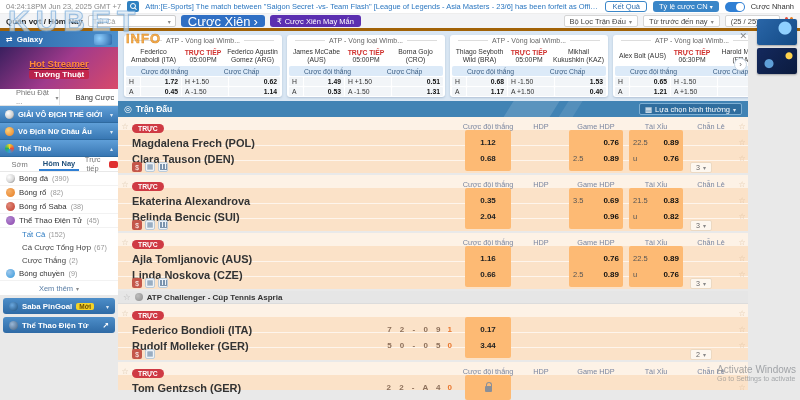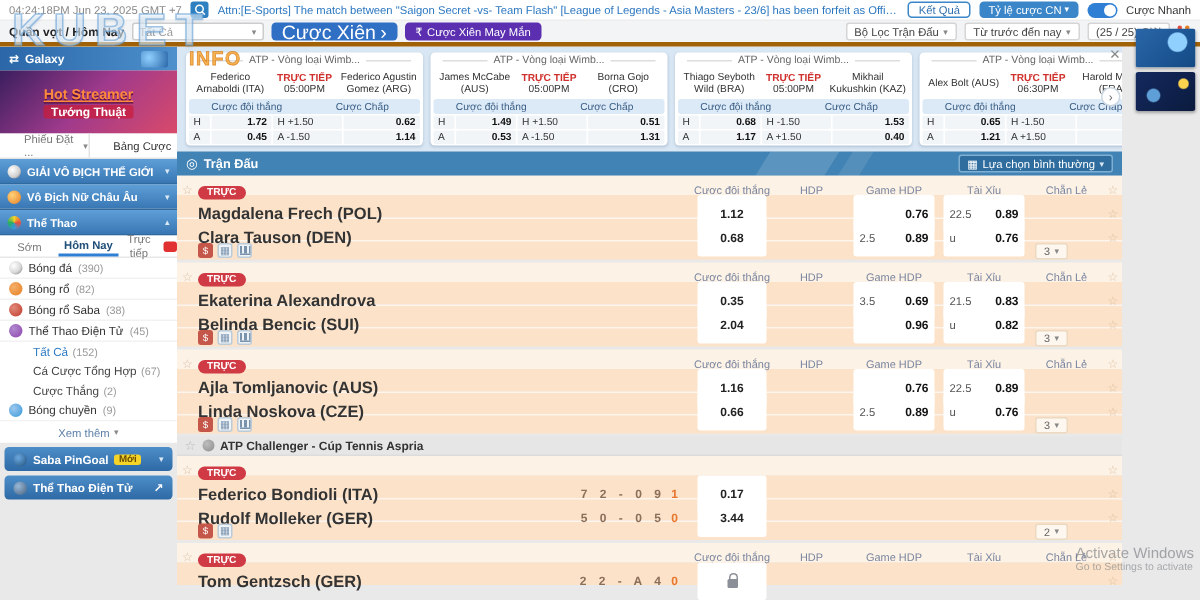--- a/index.html
+++ b/index.html
@@ -113,21 +113,21 @@
   .star-l { text-align:center; color:#d8c2a8; font-size:8px; }
   .star-r { text-align:center; color:#d8b896; font-size:8px; opacity:.85; }
   .live { display:inline-block; background:#cf3a44; color:#fff; font-size:6.8px; font-weight:bold; border-radius:6px; padding:1px 6px; }
   .colh { text-align:center; font-size:7.3px; color:#7a86a0; }
   .pname { font-size:11px; font-weight:bold; color:#333; white-space:nowrap; overflow:hidden; text-overflow:ellipsis; }
   .score-c { display:flex; align-items:center; justify-content:flex-end; gap:4px; padding-right:8px; }
   .sdot { width:4px; height:4px; border-radius:50%; background:#e8873a; }
   .sc { font-size:8px; font-weight:bold; color:#8c6f5a; letter-spacing:3px; white-space:nowrap; }
   .sc.last { color:#e8762d; letter-spacing:0; }
   .cellc { display:flex; justify-content:center; }
-  .obox { height:25px; min-width:46px; background:#ffffff; border-radius:2px; display:flex; align-items:center; justify-content:center; font-size:8px; font-weight:bold; color:#222; }
+  .obox { height:25px; min-width:46px; background:#fdba74; border-radius:2px; display:flex; align-items:center; justify-content:center; font-size:8px; font-weight:bold; color:#222; }
   .obox.split { min-width:54px; justify-content:space-between; padding:0 4px; }
   .obox.split i { font-style:normal; font-weight:normal; color:#555; font-size:7.5px; }
   .obox.split b { font-weight:bold; color:#111; }
   .mfoot { height:13px; background:#fbe2c8; border-top:1px solid rgba(255,255,255,.65); display:flex; align-items:center; gap:3px; padding:0 36px 0 14px; }
   .ficon { width:10px; height:10px; border-radius:2px; display:flex; align-items:center; justify-content:center; font-size:6.5px; }
   .ficon.f1 { background:#c4574a; color:#fff; }
   .ficon.f2 { background:#eef3f8; border:1px solid #bccbd8; color:#7a93ad; font-size:7px; }
   .ficon.f3 { background:#eef3f8; border:1px solid #bccbd8; }
   .bars { width:7px; height:6px; background:repeating-linear-gradient(90deg,#7a93ad 0 1.5px,transparent 1.5px 3px); border-bottom:1px solid #7a93ad; }
   .mfoot .sp { flex:1; }

